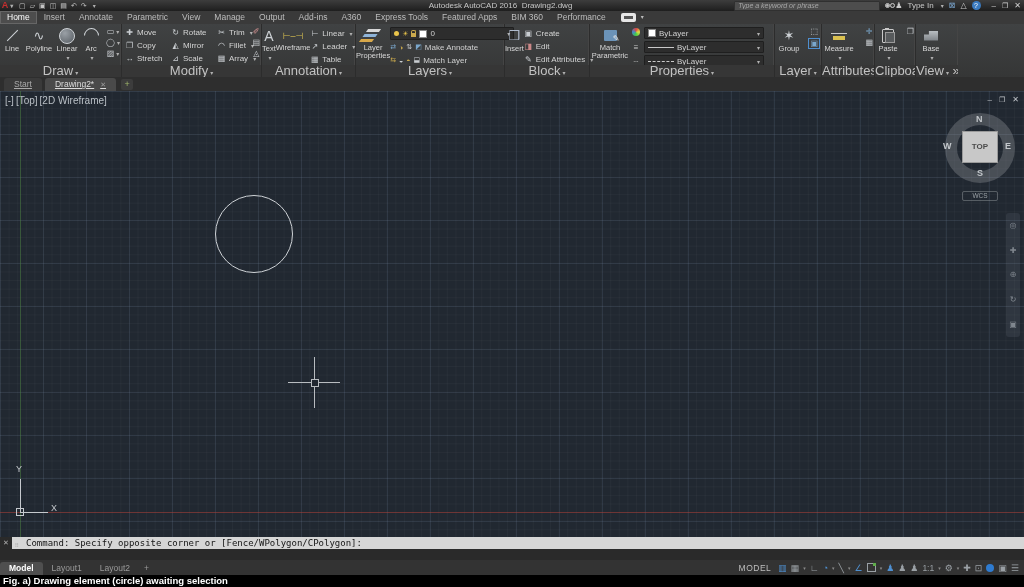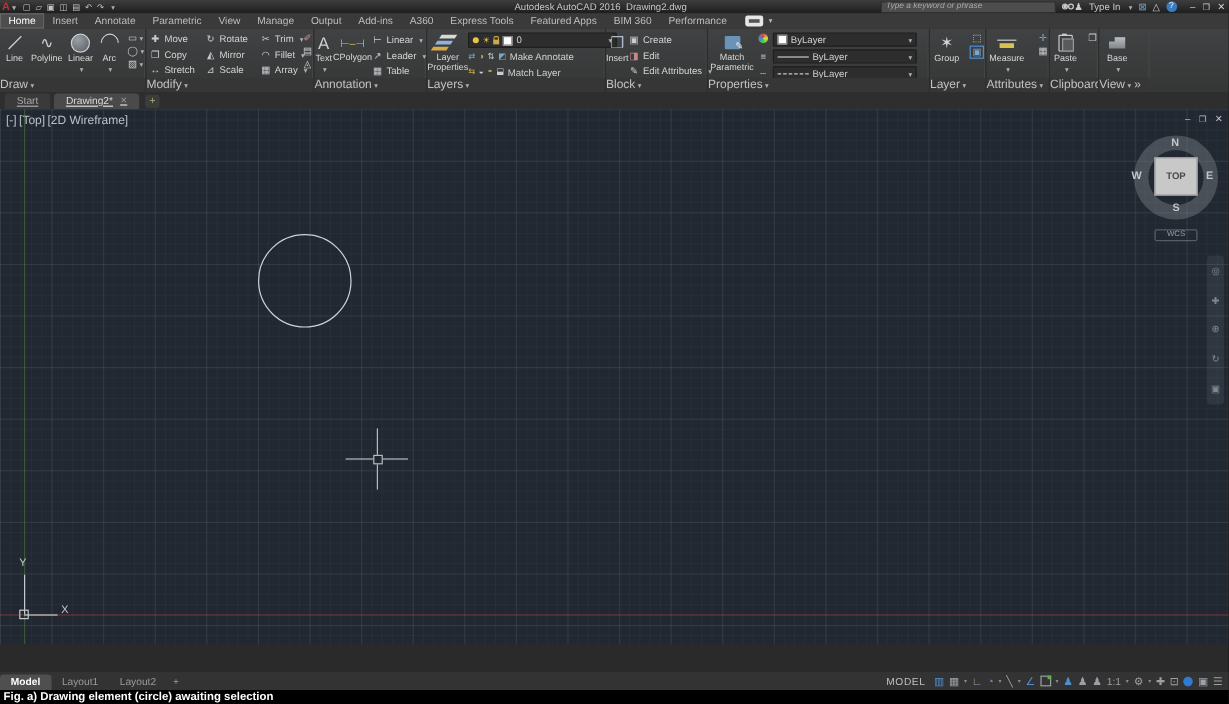--- a/index.html
+++ b/index.html
@@ -28,22 +28,22 @@
   #menubar{left:0;top:11px;width:1024px;height:13px;background:#3a3a3a;display:flex;align-items:center;
            font-size:8.5px;color:#bdbdbd;}
   .mtab{padding:0 7px;line-height:13px;height:13px;cursor:default;white-space:nowrap;}
   .mtab.active{background:#4d4d4d;color:#fff;box-shadow:inset 0 0 0 1px #666;}
   #ribbonToggle{margin-left:8px;width:15px;height:9px;background:#e6e6e6;border-radius:2px;position:relative;}
   #ribbonToggle::after{content:"▾";position:absolute;right:-8px;top:0;font-size:6px;color:#bbb;}
   #ribbonToggle::before{content:"";position:absolute;left:3px;top:3px;width:9px;height:3px;background:#555;}
   
   #ribbon{left:0;top:24px;width:1024px;height:53px;background:linear-gradient(#404243,#353636);display:flex;}
   .panel{position:relative;height:53px;border-right:1px solid #2c2c2c;box-shadow:inset -1px 0 0 #454545;}
-  .plabel{position:absolute;bottom:0;left:0;right:0;height:12px;background:#363636;text-align:left;
-          font-size:10px;color:#c2c2c2;line-height:12px;white-space:nowrap;overflow:hidden;}
+  .plabel{position:absolute;bottom:0;left:0;right:0;height:12px;background:#363636;text-align:center;
+          font-size:13px;color:#c2c2c2;line-height:12px;white-space:nowrap;overflow:hidden;}
   .pbody{position:absolute;left:0;top:1px;right:0;height:40px;display:flex;align-items:flex-start;}
   .bigbtn{display:flex;flex-direction:column;align-items:center;justify-content:flex-start;
           font-size:7.5px;color:#d8d8d8;text-align:center;padding-top:2px;cursor:default;}
   .bigbtn .icon{height:17px;display:flex;align-items:center;justify-content:center;font-size:13px;color:#ccd0d4;}
   .w2{width:44px;line-height:8px;}
   .smicon{font-size:8px;color:#c9cdd1;}
   
   .i-line{width:15px;height:1px;background:#cfd3d7;transform:rotate(-45deg);}
   .i-circle{width:14px;height:14px;border-radius:50%;border:1px solid #cfd3d7;background:radial-gradient(circle at 35% 30%,#9aa0a6,#565c62);}
   .i-arc{width:13px;height:13px;border:1px solid transparent;border-top-color:#cfd3d7;border-left-color:#cfd3d7;border-radius:50%;transform:rotate(45deg);}
@@ -300,21 +300,21 @@
 
     <div class="panel" style="width:93px">
       <div class="pbody">
         <div class="bigbtn" style="width:22px">
           <span class="icon" style="font-size:14px">A</span>
           <span>Text</span>
             <span class="caret"></span>
         </div>
         <div class="bigbtn w2">
           <span class="icon" style="font-size:9px;color:#d9c050">⊢–⊣</span>
-          <span>CPolygon</span>
+          <span>Wireframe</span>
         </div>
         <div class="acol">
           <span class="mcell">
               <span class="smicon">⊢</span>
               <span>Linear</span>
               <span class="caret"></span>
             </span>
           <span class="mcell">
               <span class="smicon">↗</span>
               <span>Leader</span>
@@ -538,20 +538,27 @@
       <span>▣</span>
     </div>
 
     <div class="abs ucs" style="left:20px;top:388px;width:1px;height:33px"></div>
     <div class="abs ucs" style="left:20px;top:421px;width:28px;height:1px"></div>
     <div id="ucsbox" class="abs"></div>
     <span class="abs ucslab" style="left:16px;top:373px">Y</span>
     <span class="abs ucslab" style="left:51px;top:412px">X</span>
   </div>
 
+  <div id="cmdhist" class="abs">
+    <div id="cmdclose">✕</div>
+    <div id="histbar">
+      <span id="histgrip">∷</span>
+      <span>Command: Specify opposite corner or [Fence/WPolygon/CPolygon]:</span>
+    </div>
+  </div>
 
 
   <div id="bottombar" class="abs">
     <span class="ltab active">Model</span>
     <span class="ltab">Layout1</span>
     <span class="ltab">Layout2</span>
     <span class="lplus">+</span>
 
     <div id="status">
       <span id="modelbtn">MODEL</span>

